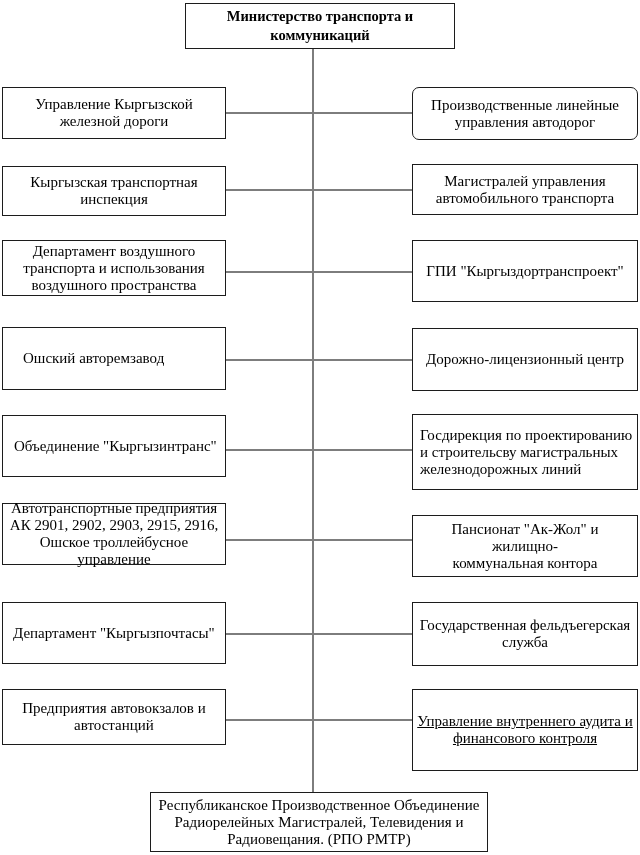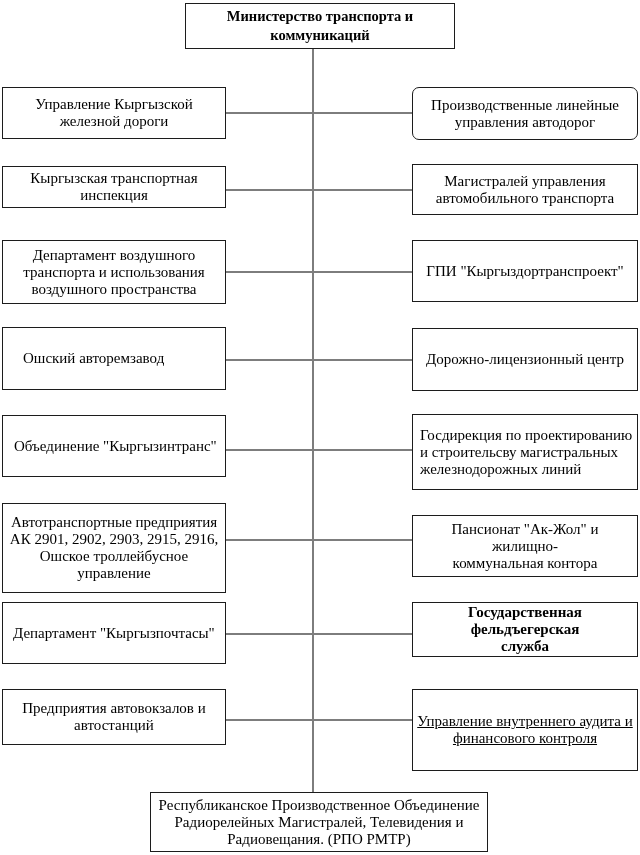--- a/index.html
+++ b/index.html
@@ -75,30 +75,30 @@
 
   <div class="box lbox" style="top:87px; height:52px;">
     <span>Управление Кыргызской
 железной дороги</span>
   </div>
   <div class="box rbox" style="top:87px; height:53px;border-radius:7px;">
     <span>Производственные линейные
 управления автодорог</span>
   </div>
 
-  <div class="box lbox" style="top:166px; height:42px;">
+  <div class="box lbox" style="top:166px; height:50px;">
     <span>Кыргызская транспортная
 инспекция</span>
   </div>
   <div class="box rbox" style="top:164px; height:51px;">
     <span>Магистралей управления
 автомобильного транспорта</span>
   </div>
 
-  <div class="box lbox" style="top:240px; height:64px;">
+  <div class="box lbox" style="top:240px; height:56px;">
     <span>Департамент воздушного
 транспорта и использования
 воздушного  пространства</span>
   </div>
   <div class="box rbox" style="top:240px; height:62px;">
     <span>ГПИ "Кыргыздортранспроект"</span>
   </div>
 
   <div class="box lbox align-left" style="top:327px; height:63px; padding-left:20px;">
     <span>Ошский авторемзавод</span>
@@ -109,35 +109,35 @@
 
   <div class="box lbox align-left" style="top:415px; height:62px; padding-left:11px;">
     <span>Объединение "Кыргызинтранс"</span>
   </div>
   <div class="box rbox align-left" style="top:414px; height:76px;">
     <span>Госдирекция по проектированию
 и строительсву магистральных
 железнодорожных линий</span>
   </div>
 
-  <div class="box lbox" style="top:503px; height:90px;">
+  <div class="box lbox" style="top:503px; height:62px;">
     <span>Автотранспортные предприятия
 АК 2901, 2902, 2903, 2915, 2916,
 Ошское троллейбусное
 управление</span>
   </div>
   <div class="box rbox" style="top:515px; height:62px;">
     <span>Пансионат "Ак-Жол" и жилищно-
 коммунальная контора</span>
   </div>
 
   <div class="box lbox align-left" style="top:602px; height:62px; padding-left:10px;">
     <span>Департамент "Кыргызпочтасы"</span>
   </div>
-  <div class="box rbox" style="top:602px; height:55px;font-weight:bold;">
+  <div class="box rbox" style="top:602px; height:64px;">
     <span>Государственная фельдъегерская
 служба</span>
   </div>
 
   <div class="box lbox" style="top:689px; height:56px;">
     <span>Предприятия автовокзалов и
 автостанций</span>
   </div>
   <div class="box rbox" style="top:689px; height:82px;text-decoration:underline;">
     <span>Управление внутреннего аудита и

